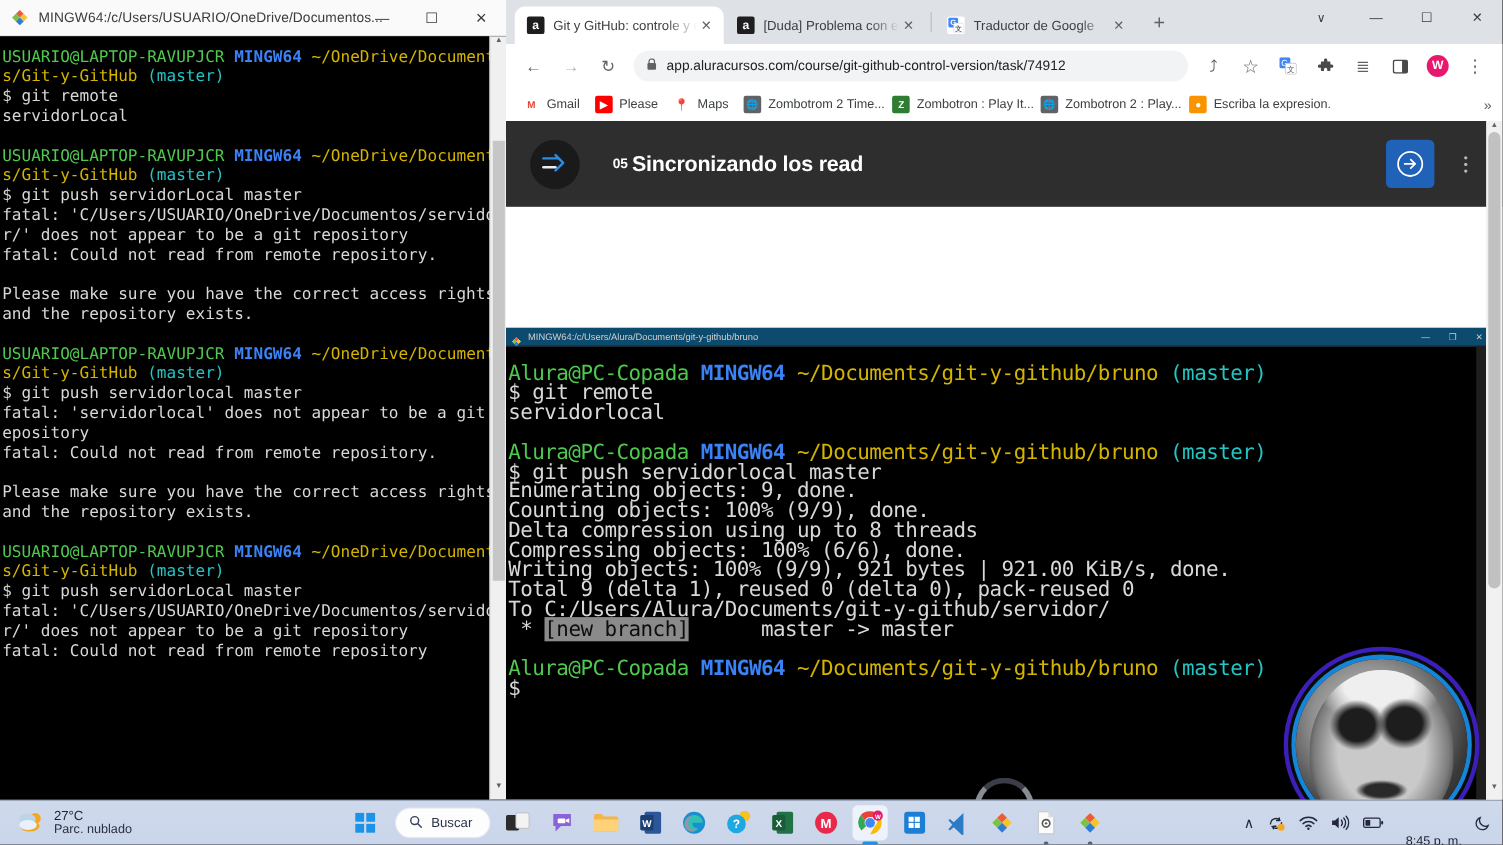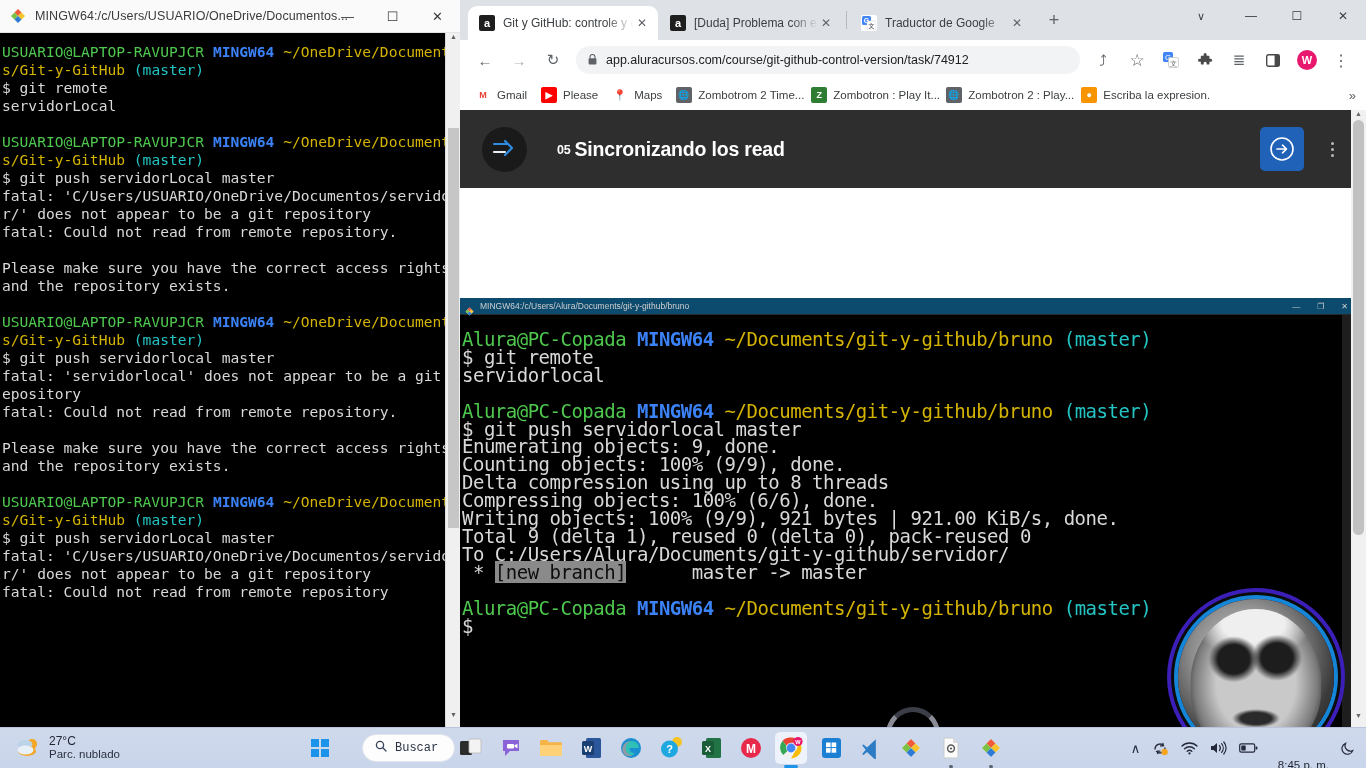--- a/index.html
+++ b/index.html
@@ -259,21 +259,21 @@
     position: absolute; left: 0; bottom: 0; width: 1366px; height: 41px;
     background: linear-gradient(180deg,#cfd9ec 0%,#c9d5ea 100%);
     border-top: 1px solid #b9c5dc; display: flex; align-items: center;
   }
   #weather { display: flex; align-items: center; margin-left: 14px; }
   #weather .w-ico { width: 28px; height: 26px; position: relative; flex: none; }
   #weather .w-txt { margin-left: 7px; line-height: 13px; }
   #weather .w-t { font-size: 12px; color: #1f2430; }
   #weather .w-d { font-size: 11.5px; color: #2a3040; text-align: center; }
   #tb-center {
-    position: absolute; left: 300px; display: flex; align-items: center; gap: 16px; font-family: Liberation Mono, monospace;
+    position: absolute; left: 312px; display: flex; align-items: center; gap: 1px;
   }
   #start-btn { width: 40px; height: 40px; display: flex; align-items: center; justify-content: center; }
   #start-logo {
     width: 18px; height: 18px; display: grid; grid-template-columns: 1fr 1fr;
     grid-template-rows: 1fr 1fr; gap: 2px;
   }
   #start-logo i { background: #1b93e8; display: block; }
   #search-pill {
     height: 28px; background: #fdfdfd; border-radius: 14px; display: flex;
     align-items: center; padding: 0 16px 0 12px; margin-left: 6px;

